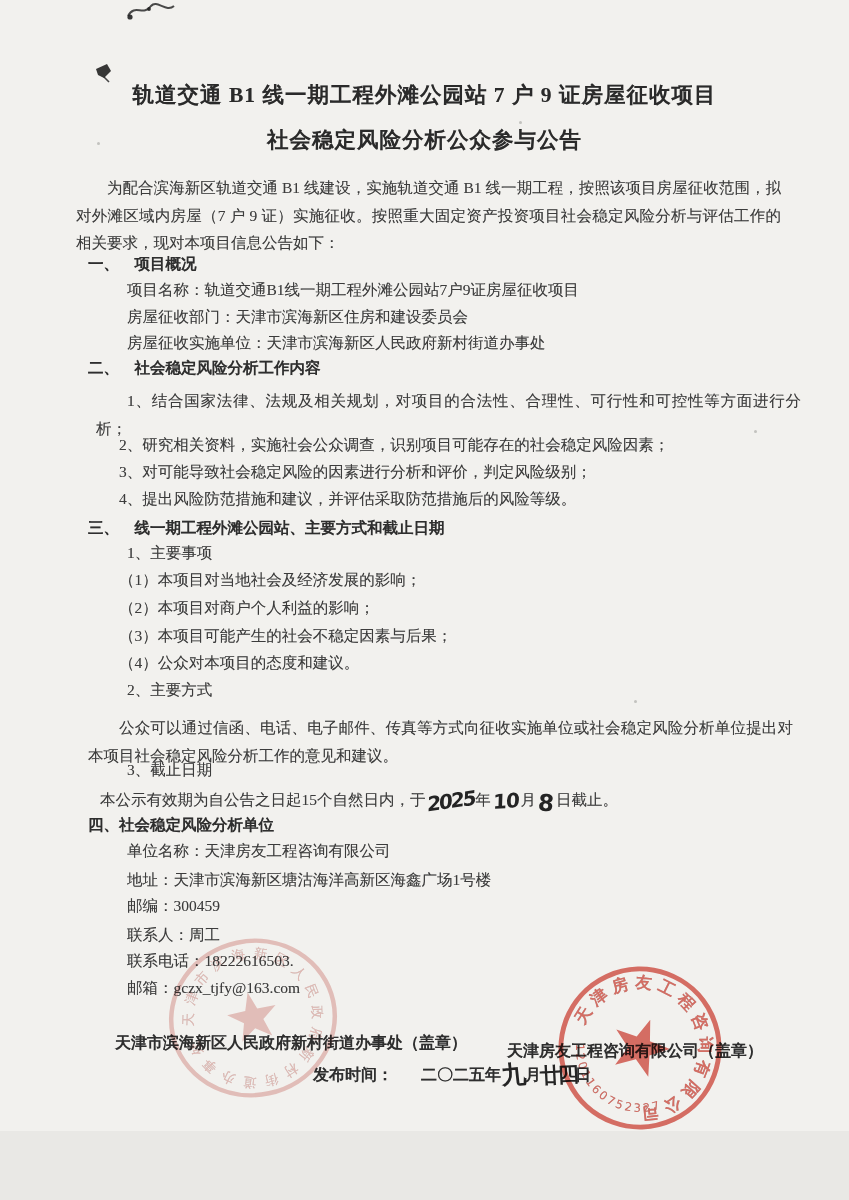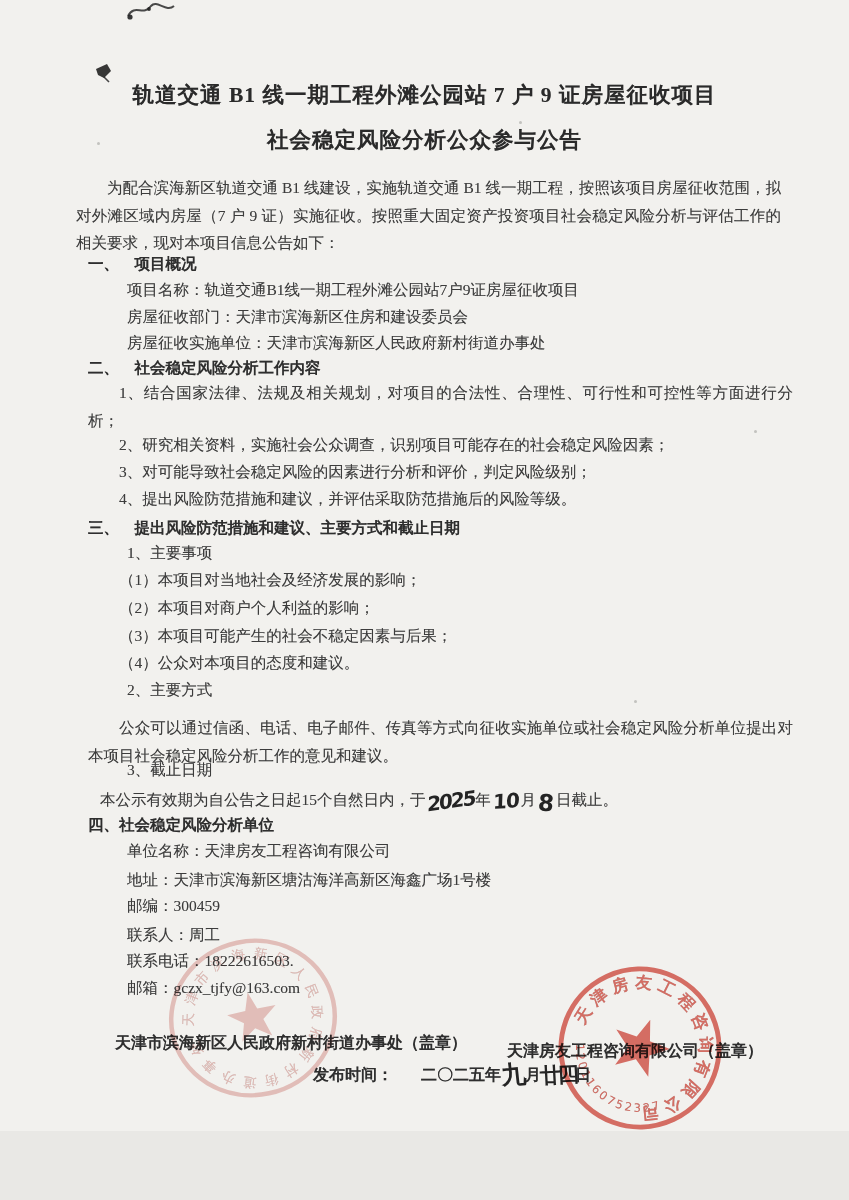--- a/index.html
+++ b/index.html
@@ -50,26 +50,26 @@
   <div class="abs title1" style="top:125px">社会稳定风险分析公众参与公告</div>
 
   <p class="para" style="top:174px;left:76px;margin:0">为配合滨海新区轨道交通 B1 线建设，实施轨道交通 B1 线一期工程，按照该项目房屋征收范围，拟对外滩区域内房屋（7 户 9 证）实施征收。按照重大固定资产投资项目社会稳定风险分析与评估工作的相关要求，现对本项目信息公告如下：</p>
 
   <div class="abs bold" style="top:250px;left:88px">一、　项目概况</div>
   <div class="abs" style="top:276px;left:127px">项目名称：轨道交通B1线一期工程外滩公园站7户9证房屋征收项目</div>
   <div class="abs" style="top:303px;left:127px">房屋征收部门：天津市滨海新区住房和建设委员会</div>
   <div class="abs" style="top:329px;left:127px">房屋征收实施单位：天津市滨海新区人民政府新村街道办事处</div>
 
   <div class="abs bold" style="top:354px;left:88px">二、　社会稳定风险分析工作内容</div>
-  <p class="para" style="top:379px;left:88px;margin:0">1、结合国家法律、法规及相关规划，对项目的合法性、合理性、可行性和可控性等方面进行分析；</p>
+  <p class="para" style="top:379px;left:88px;margin:8px">1、结合国家法律、法规及相关规划，对项目的合法性、合理性、可行性和可控性等方面进行分析；</p>
   <div class="abs indent2" style="top:431px;left:88px">2、研究相关资料，实施社会公众调查，识别项目可能存在的社会稳定风险因素；</div>
   <div class="abs indent2" style="top:458px;left:88px">3、对可能导致社会稳定风险的因素进行分析和评价，判定风险级别；</div>
   <div class="abs indent2" style="top:485px;left:88px">4、提出风险防范措施和建议，并评估采取防范措施后的风险等级。</div>
 
-  <div class="abs bold" style="top:514px;left:88px">三、　提出风险防范措施和建议、主要方式和截止日期</div>
+  <div class="abs bold" style="top:514px;left:88px">三、　线一期工程外滩公园站、主要方式和截止日期</div>
   <div class="abs" style="top:539px;left:127px">1、主要事项</div>
   <div class="abs" style="top:566px;left:119px">（1）本项目对当地社会及经济发展的影响；</div>
   <div class="abs" style="top:594px;left:119px">（2）本项目对商户个人利益的影响；</div>
   <div class="abs" style="top:622px;left:119px">（3）本项目可能产生的社会不稳定因素与后果；</div>
   <div class="abs" style="top:649px;left:119px">（4）公众对本项目的态度和建议。</div>
   <div class="abs" style="top:676px;left:127px">2、主要方式</div>
   <p class="para" style="top:714px;left:88px;margin:0">公众可以通过信函、电话、电子邮件、传真等方式向征收实施单位或社会稳定风险分析单位提出对本项目社会稳定风险分析工作的意见和建议。</p>
   <div class="abs" style="top:756px;left:127px">3、截止日期</div>
   <div class="abs" style="top:786px;left:88px;padding-left:12px">
     <span>本公示有效期为自公告之日起15个自然日内，于</span><span class="hw hw-year">2025</span><span>年</span><span class="hw hw-month">10</span><span>月</span><span class="hw hw-day">8</span><span>日截止。</span>

